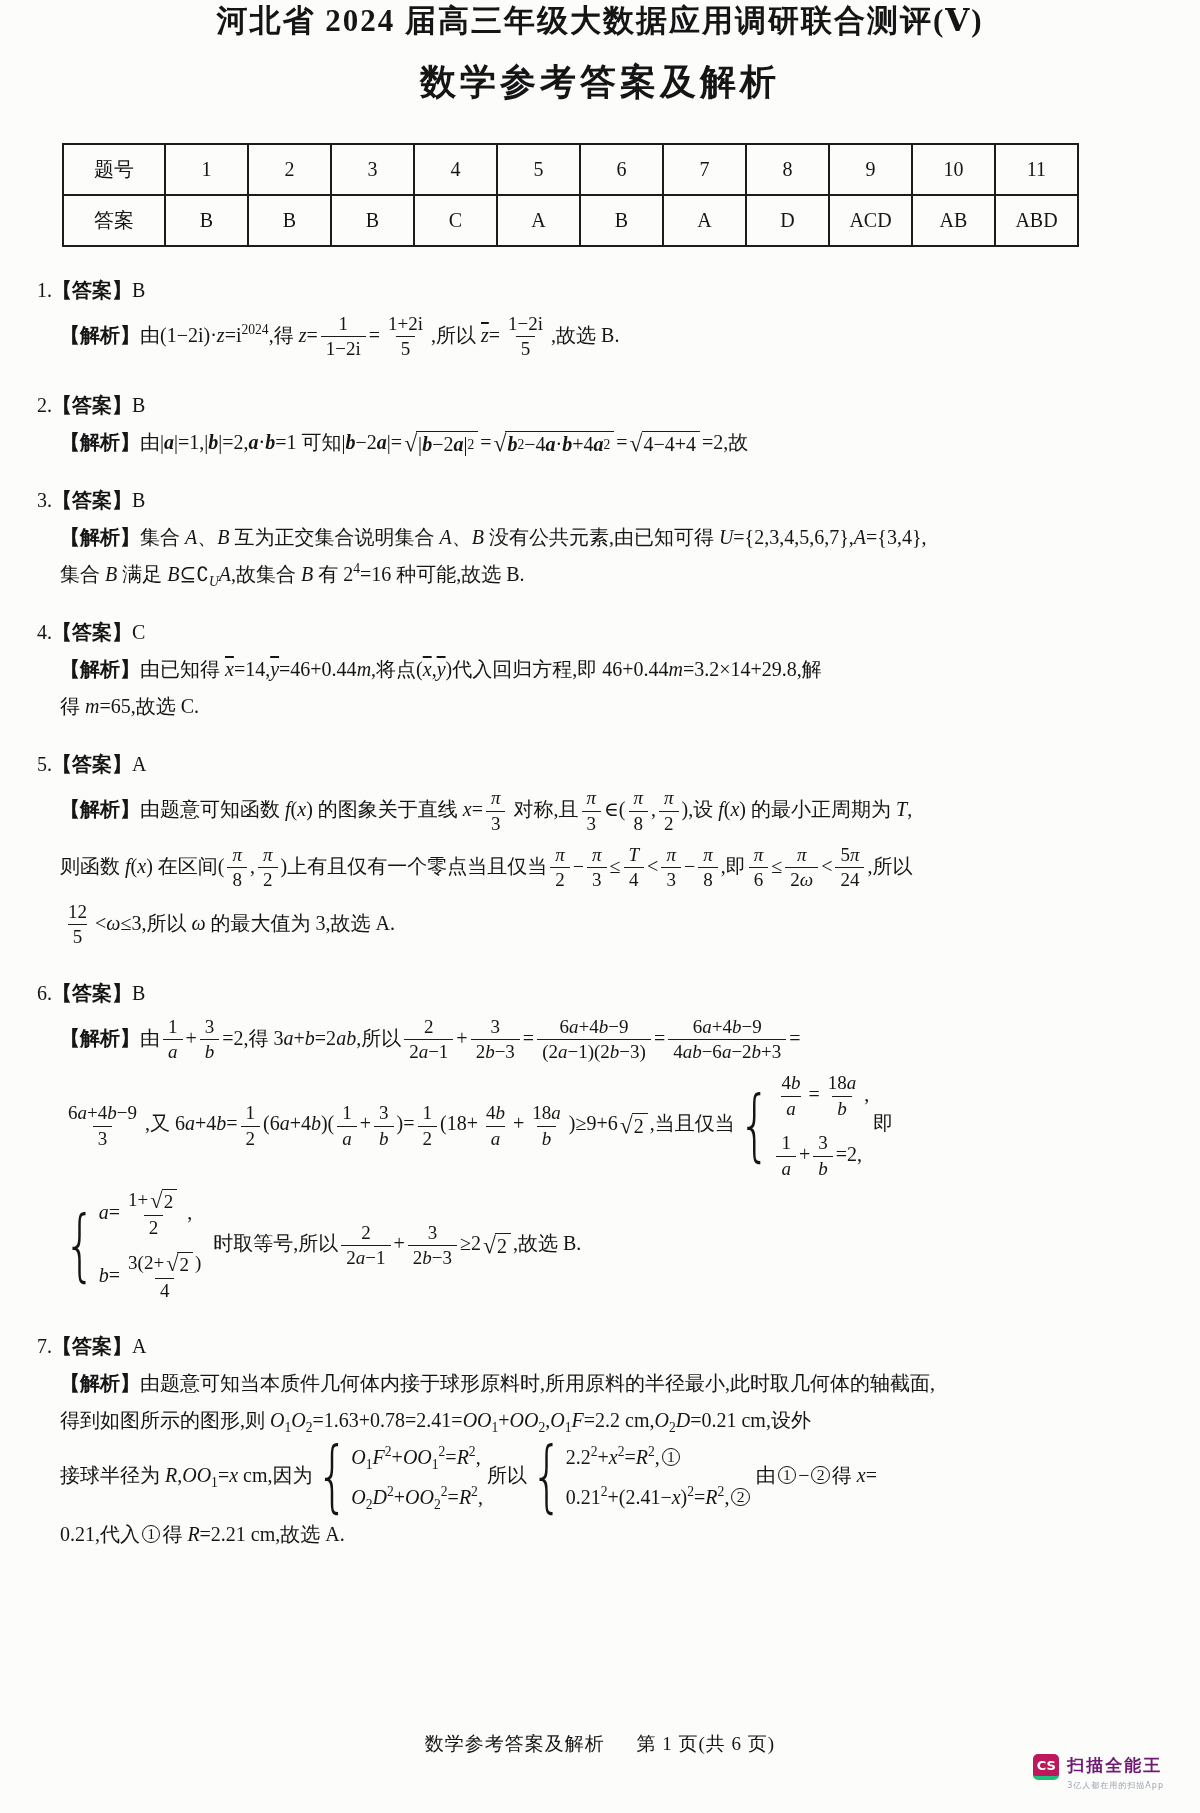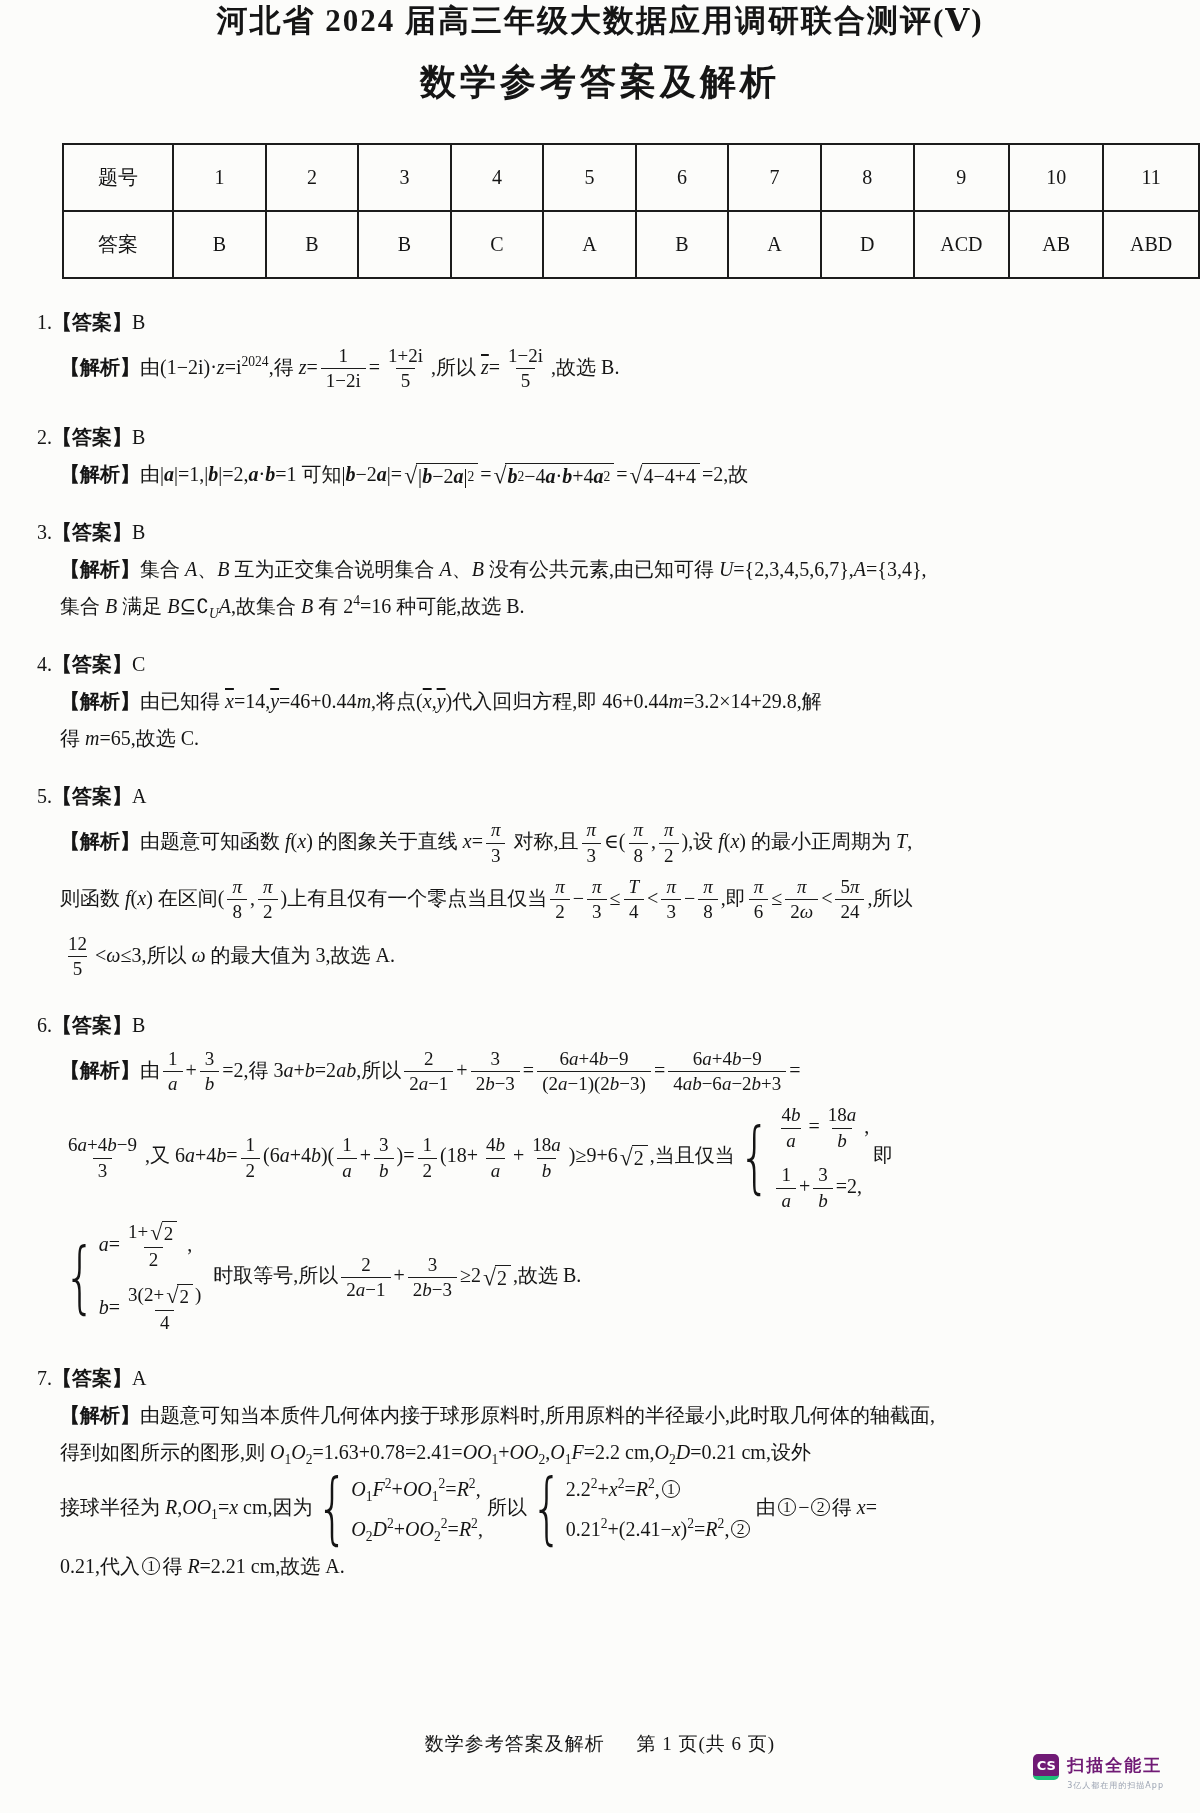--- a/index.html
+++ b/index.html
@@ -12,21 +12,21 @@
     text-align:center; font-size:31px; font-weight:bold; letter-spacing:2px;
   }
   .subtitle {
     text-align:center; margin-top:16px; font-size:36px; font-weight:bold; letter-spacing:4px;
   }
   table.answers {
     border-collapse:collapse; margin:36px 0 0 62px; table-layout:fixed;
   }
   table.answers th, table.answers td {
     border:2px solid #1c1c1c; text-align:center; vertical-align:middle;
-    font-size:20px; font-weight:normal; height:41px; padding:12px;
+    font-size:20px; font-weight:normal; height:41px; padding:4px;
   }
   table.answers th { width:92px; }
   table.answers td { width:73px; }
 
   .solutions { margin-top:26px; }
   .sol-line {
     margin:7px 0 7px 60px; font-size:20px; line-height:1.5; white-space:nowrap;
   }
   .sol-line.ans { margin-left:37px; margin-top:28px; }
 
@@ -321,20 +321,20 @@
         <div class="sol-line">0.21,代入<span class="circ">1</span>得 <span class="mi">R</span>=2.21 cm,故选 A.</div>
       </div>
     </div>
 
   <div class="footer">
     <span class="f1">数学参考答案及解析</span>
     <span class="f2">第 1 页(共 6 页)</span>
   </div>
 
   <div class="watermark">
-    <span class="wm-badge" id="wm-badge" style="background: #701a75; border-bottom-color: rgb(31, 192, 122); margin-left: 43px;">CS</span>
+    <span class="wm-badge" id="wm-badge" style="background: #be185d; border-bottom-color: rgb(31, 192, 122); margin-left: 43px;">CS</span>
     <span class="wm-text">
       <span class="wm-name" id="wm-name" style="color: #701a75;">扫描全能王</span>
       <span class="wm-tagline">3亿人都在用的扫描App</span>
     </span>
   </div>
 
 </div>
 
 </body></html>

